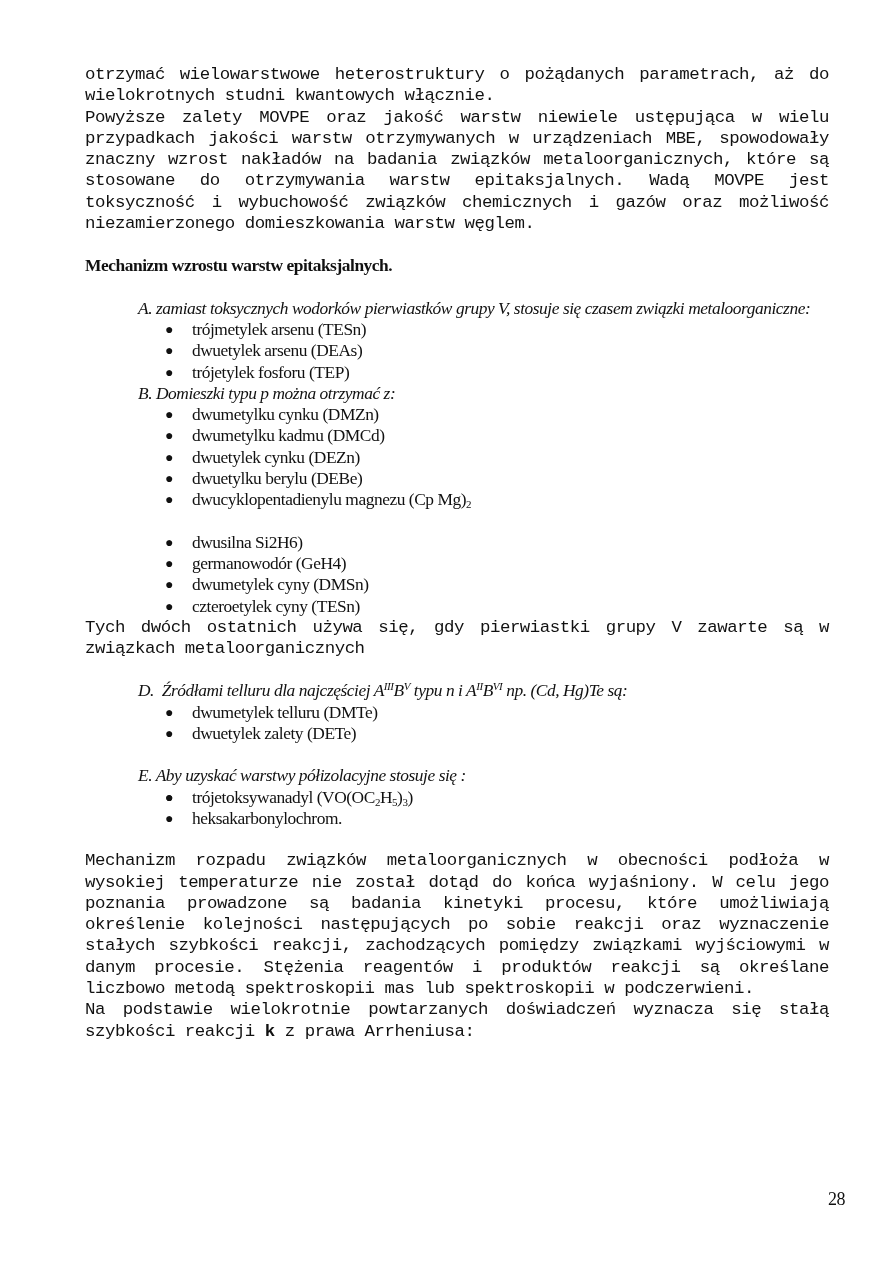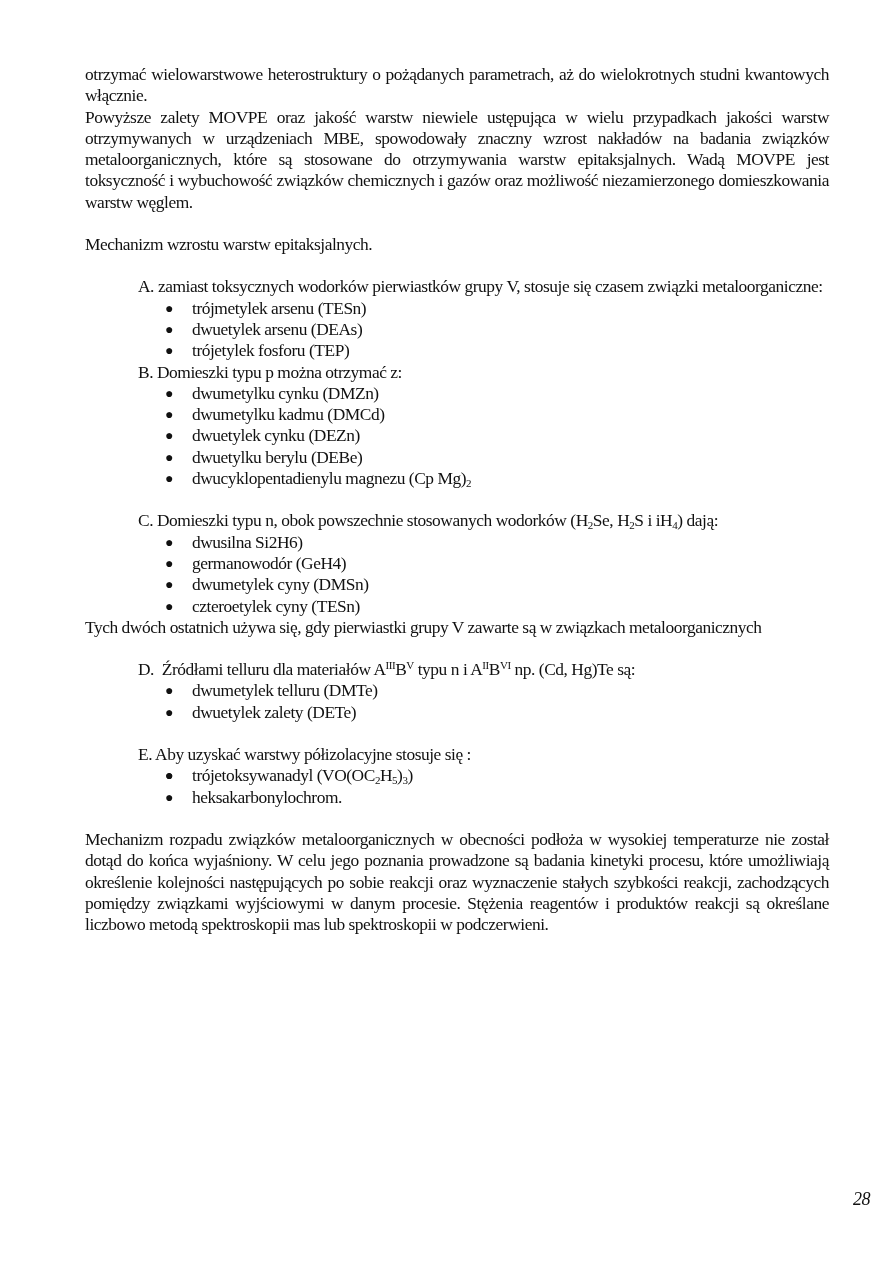--- a/index.html
+++ b/index.html
@@ -5,32 +5,32 @@
   html, body { margin: 0; padding: 0; background: #ffffff; }
   body {
     width: 893px; height: 1263px; position: relative; overflow: hidden;
     font-family: "Liberation Serif", "DejaVu Serif", serif;
     color: #111111;
     font-size: 17.4px;
     letter-spacing: -0.45px;
   }
   .page { position: absolute; left: 85px; top: 64px; width: 744px; }
   p { margin: 0; line-height: 21.3px; }
-  .just { text-align: justify; }
+  .just { text-align: justify; font-family: Liberation Mono, monospace; }
   .gap { height: 21px; }
-  .heading { font-weight: normal; }
-  .sec-label { padding-left: 53px; line-height: 21.3px; }
+  .heading { font-weight: bold; }
+  .sec-label { padding-left: 53px; line-height: 21.3px; font-style: italic; }
   .sec-label.justify { text-align: justify; }
   ul.blist { list-style: none; margin: 0; padding: 0; }
   ul.blist li { position: relative; padding-left: 107px; line-height: 21.3px; }
   ul.blist li .bullet { position: absolute; left: 80px; top: 0; font-size: 14px; }
   sub, sup { font-size: 11px; line-height: 0; }
   sub { vertical-align: -3px; }
   sup { vertical-align: 6px; }
-  .pagenum { position: absolute; left: 853px; top: 1189px; font-size: 18px; font-style: italic; }
+  .pagenum { position: absolute; left: 828px; top: 1189px; font-size: 18px; }
   .bold { font-weight: bold; }
 </style>
 </head>
 <body>
 
 <div class="page">
 
   <p class="just">otrzymać wielowarstwowe heterostruktury o pożądanych parametrach, aż do wielokrotnych studni kwantowych włącznie.</p>
   <p class="just">Powyższe zalety MOVPE oraz jakość warstw niewiele ustępująca w wielu przypadkach jakości warstw otrzymywanych w urządzeniach MBE, spowodowały znaczny wzrost nakładów na badania związków metaloorganicznych, które są stosowane do otrzymywania warstw epitaksjalnych. Wadą MOVPE jest toksyczność i wybuchowość związków chemicznych i gazów oraz możliwość niezamierzonego domieszkowania warstw węglem.</p>
 
@@ -58,37 +58,33 @@
   <ul class="blist">
     <li><span class="bullet">●</span><span>dwumetylku cynku (DMZn)</span></li>
     <li><span class="bullet">●</span><span>dwumetylku kadmu (DMCd)</span></li>
     <li><span class="bullet">●</span><span>dwuetylek cynku (DEZn)</span></li>
     <li><span class="bullet">●</span><span>dwuetylku berylu (DEBe)</span></li>
     <li><span class="bullet">●</span><span>dwucyklopentadienylu magnezu (Cp Mg)</span><sub>2</sub></li>
   </ul>
 
   <div class="gap"></div>
 
-  <p class="sec-label">
-    <span>C.</span>
-    <span><span>Domieszki typu n, obok powszechnie stosowanych wodorków (H</span><sub>2</sub><span>Se, H</span><sub>2</sub><span>S i iH</span><sub>4</sub><span>) dają:</span></span>
-  </p>
   <ul class="blist">
     <li><span class="bullet">●</span><span>dwusilna Si2H6)</span></li>
     <li><span class="bullet">●</span><span>germanowodór (GeH4)</span></li>
     <li><span class="bullet">●</span><span>dwumetylek cyny (DMSn)</span></li>
     <li><span class="bullet">●</span><span>czteroetylek cyny (TESn)</span></li>
   </ul>
   <p class="just">Tych dwóch ostatnich używa się, gdy pierwiastki grupy V zawarte są w związkach metaloorganicznych</p>
 
   <div class="gap"></div>
 
   <p class="sec-label">
     <span>D.</span>&nbsp;
-    <span><span>Źródłami telluru dla materiałów A</span><sup>III</sup><span>B</span><sup>V</sup><span> typu n i A</span><sup>II</sup><span>B</span><sup>VI</sup><span> np. (Cd, Hg)Te są:</span></span>
+    <span><span>Źródłami telluru dla najczęściej A</span><sup>III</sup><span>B</span><sup>V</sup><span> typu n i A</span><sup>II</sup><span>B</span><sup>VI</sup><span> np. (Cd, Hg)Te są:</span></span>
   </p>
   <ul class="blist">
     <li><span class="bullet">●</span><span>dwumetylek telluru (DMTe)</span></li>
     <li><span class="bullet">●</span><span>dwuetylek zalety (DETe)</span></li>
   </ul>
 
   <div class="gap"></div>
 
   <p class="sec-label">
     <span>E.</span>
@@ -96,16 +92,17 @@
   </p>
   <ul class="blist">
     <li><span class="bullet">●</span></li>
     <li><span class="bullet">●</span><span>trójetoksywanadyl (VO(OC</span><sub>2</sub><span>H</span><sub>5</sub><span>)</span><sub>3</sub><span>)</span></li>
     <li><span class="bullet">●</span><span>heksakarbonylochrom.</span></li>
   </ul>
 
   <div class="gap"></div>
 
   <p class="just">Mechanizm rozpadu związków metaloorganicznych w obecności podłoża w wysokiej temperaturze nie został dotąd do końca wyjaśniony. W celu jego poznania prowadzone są badania kinetyki procesu, które umożliwiają określenie kolejności następujących po sobie reakcji oraz wyznaczenie stałych szybkości reakcji, zachodzących pomiędzy związkami wyjściowymi w danym procesie. Stężenia reagentów i produktów reakcji są określane liczbowo metodą spektroskopii mas lub spektroskopii w podczerwieni.</p>
+  <p class="just"><span>Na podstawie wielokrotnie powtarzanych doświadczeń wyznacza się stałą szybkości reakcji </span><span class="bold">k</span><span> z prawa Arrheniusa:</span></p>
 
 </div>
 
 <div class="pagenum">28</div>
 
 </body></html>

